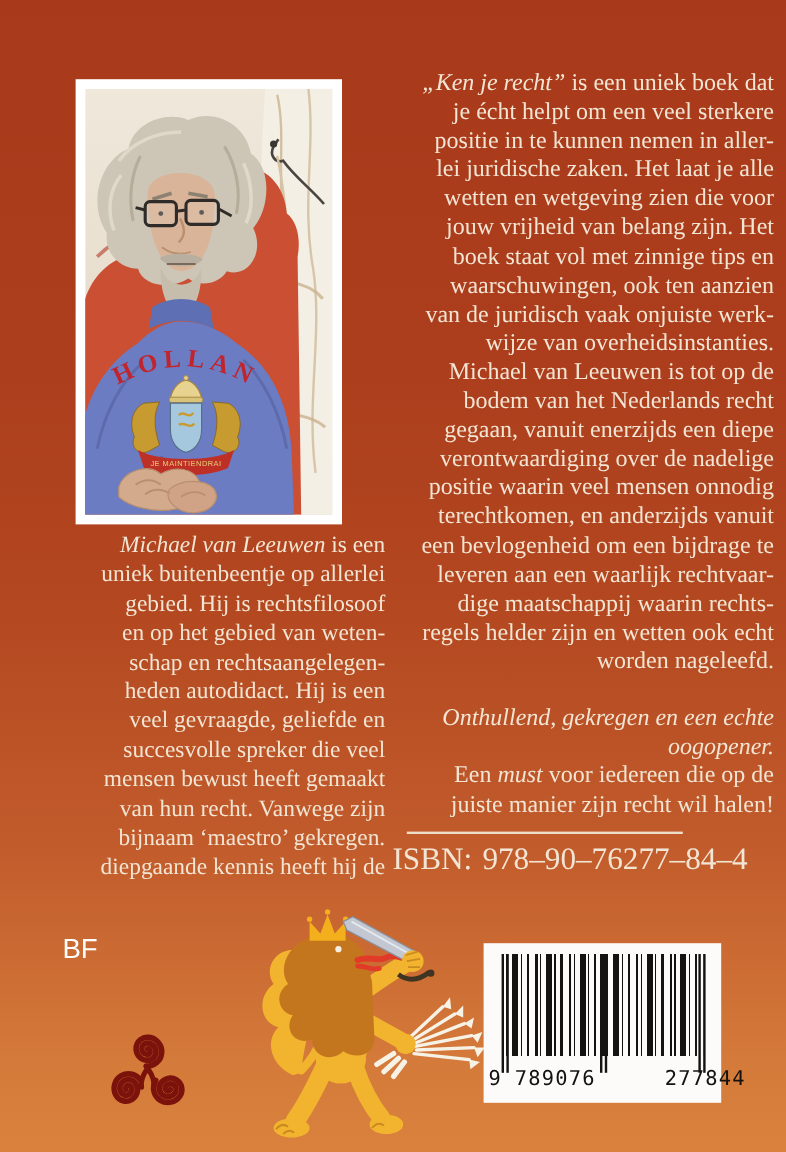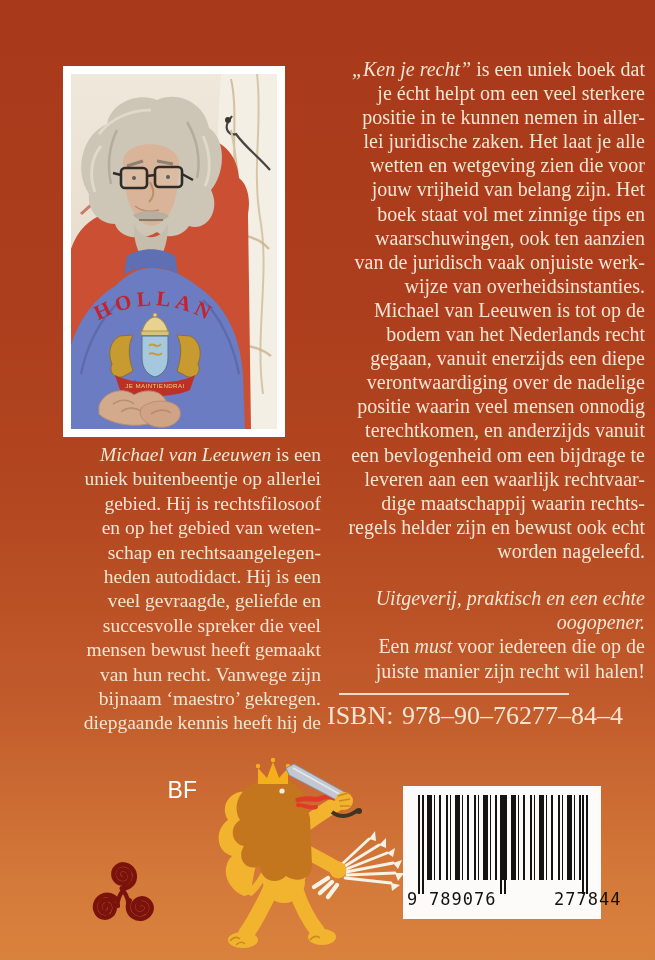--- a/index.html
+++ b/index.html
@@ -37,21 +37,21 @@
   }
   .isbn-block{
     position:absolute;left:327px;top:701px;width:300px;
     color:#F2E5D3;font-size:26px;line-height:29px;
   }
   .isbn-row{display:flex;}
   .isbn-label{width:75px;}
 
   
   .publisher{
-    position:absolute;left:52px;top:776px;width:145px;text-align:right;
+    position:absolute;left:52px;top:776px;width:145px;text-align:left;
     font-family:"Liberation Sans",sans-serif;font-size:23px;line-height:29px;
     color:#FFFFFF;
   }
   .triskele{position:absolute;left:84px;top:852px;}
   .lion{position:absolute;left:210px;top:744px;}
 
   
   .barcode-box{
     position:absolute;left:403px;top:786px;width:198px;height:133px;
     background:#FCFBF9;
@@ -172,26 +172,26 @@
       <div class="tline"><span>wijze van overheidsinstanties.</span></div>
       <div class="tline"><span>Michael van Leeuwen is tot op de</span></div>
       <div class="tline"><span>bodem van het Nederlands recht</span></div>
       <div class="tline"><span>gegaan, vanuit enerzijds een diepe</span></div>
       <div class="tline"><span>verontwaardiging over de nadelige</span></div>
       <div class="tline"><span>positie waarin veel mensen onnodig</span></div>
       <div class="tline"><span>terechtkomen, en anderzijds vanuit</span></div>
       <div class="tline"><span>een bevlogenheid om een bijdrage te</span></div>
       <div class="tline"><span>leveren aan een waarlijk rechtvaar-</span></div>
       <div class="tline"><span>dige maatschappij waarin rechts-</span></div>
-      <div class="tline"><span>regels helder zijn en bewust ook echt</span></div>
+      <div class="tline"><span>regels helder zijn en wetten ook echt</span></div>
       <div class="tline"><span>worden nageleefd.</span></div>
     </div>
 
   <div class="quote-block">
-      <div class="tline"><span class="it">Uitgeverij, praktisch en een echte</span></div>
+      <div class="tline"><span class="it">Onthullend, gekregen en een echte</span></div>
       <div class="tline"><span class="it">oogopener.</span></div>
       <div class="tline"><span>Een </span><span class="it">must</span><span> voor iedereen die op de</span></div>
       <div class="tline"><span>juiste manier zijn recht wil halen!</span></div>
     </div>
 
   <div class="rule"></div>
 
   <div class="isbn-block">
     <div class="isbn-row">
       <span class="isbn-label">ISBN:</span>

